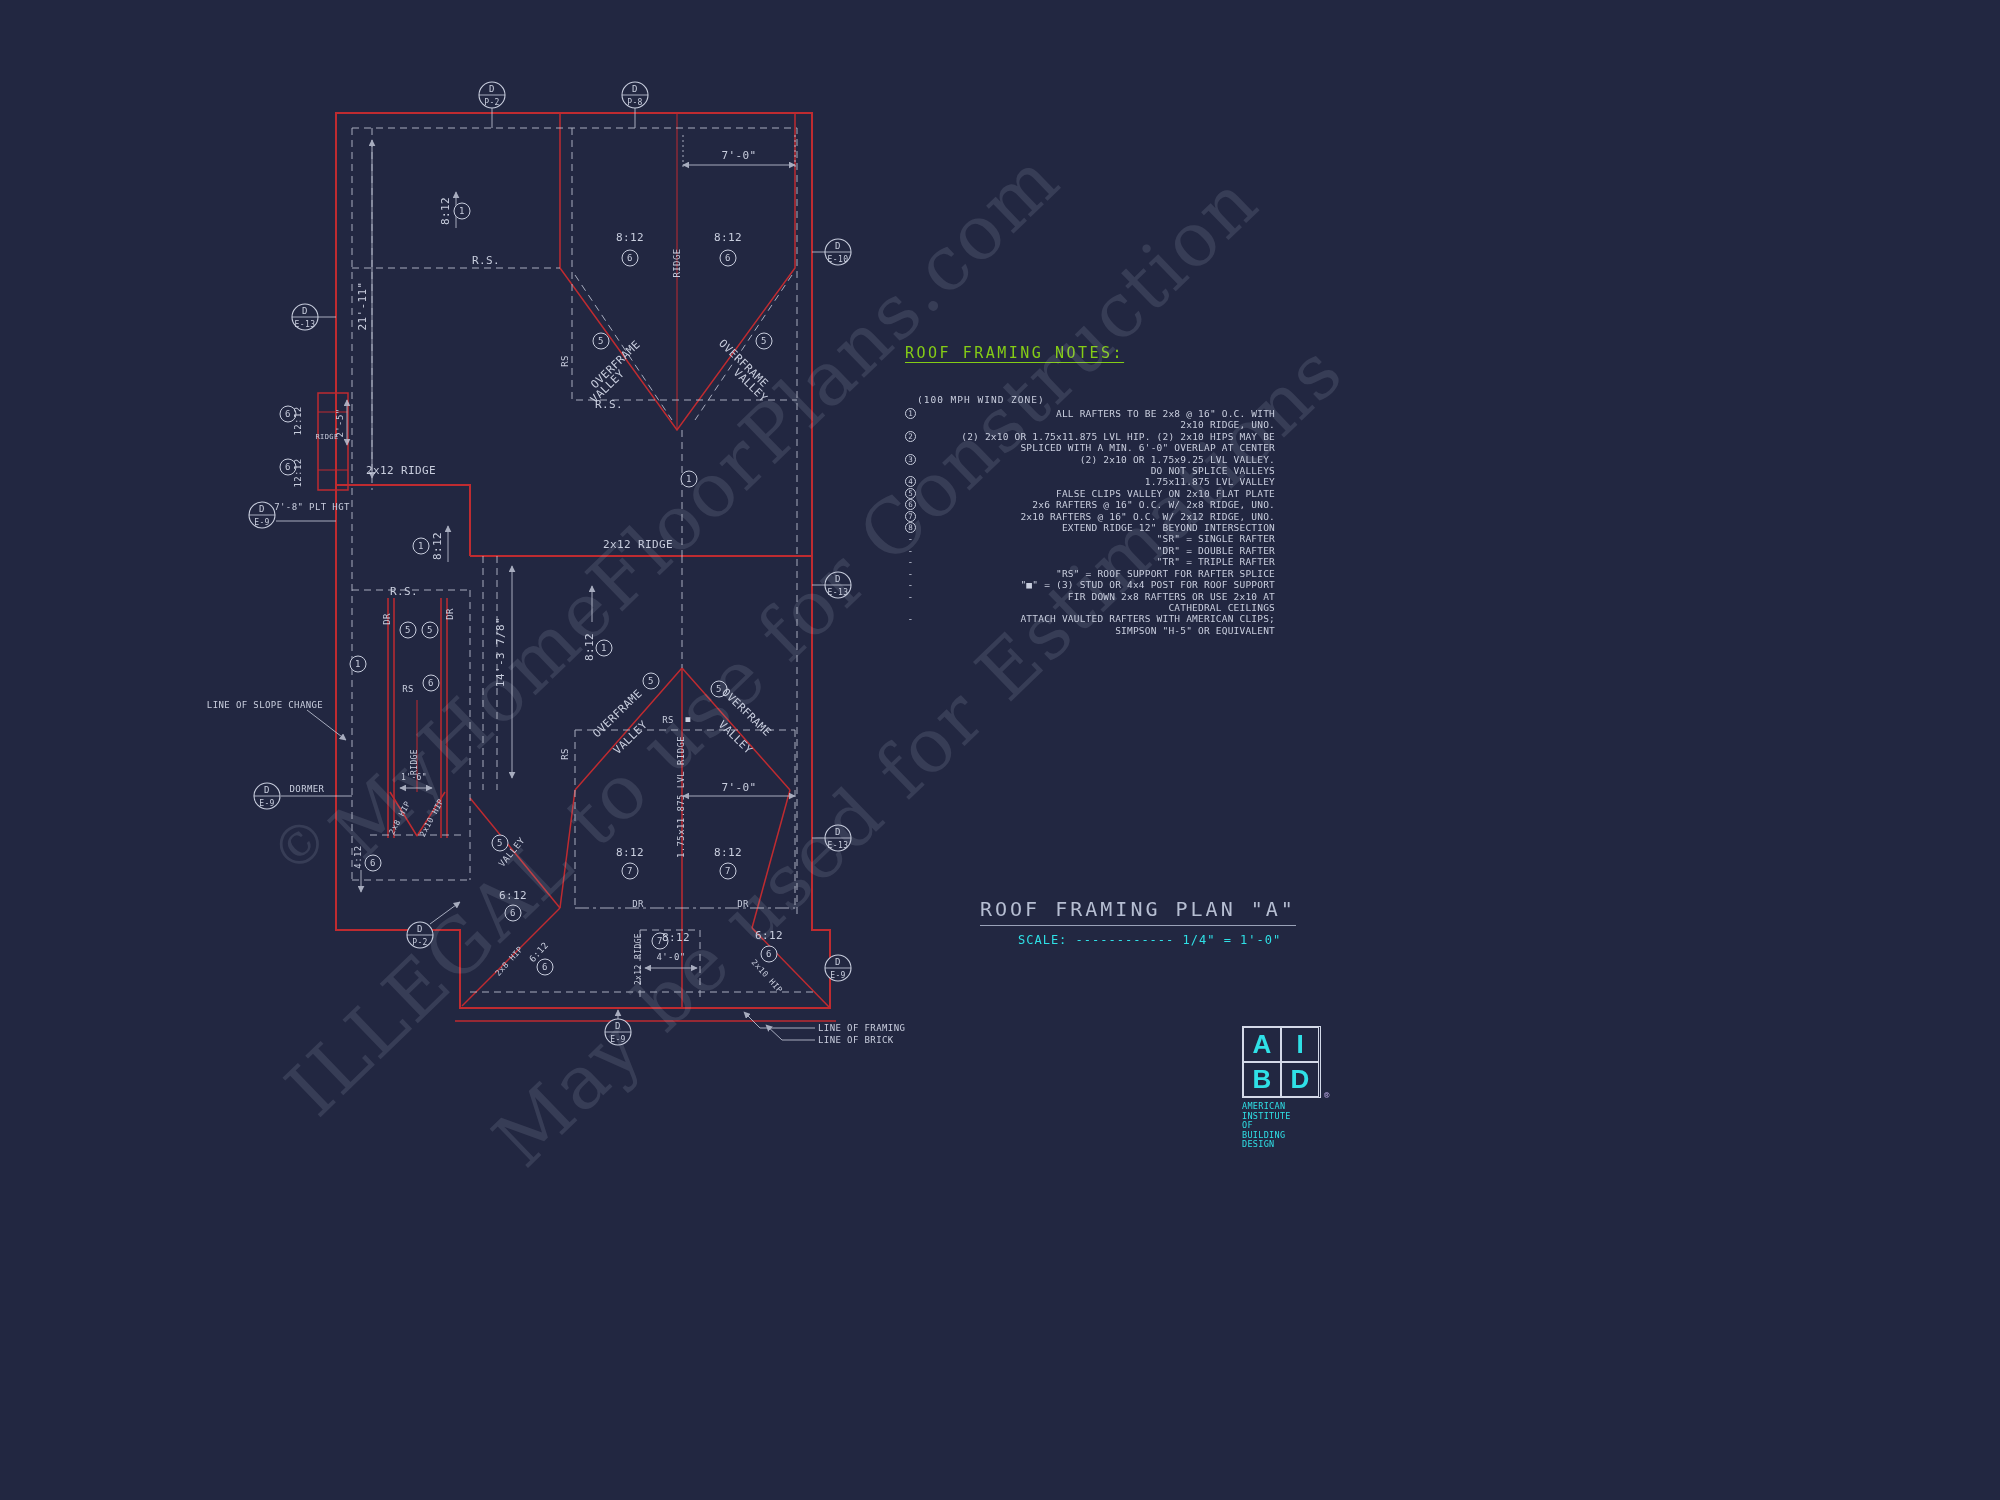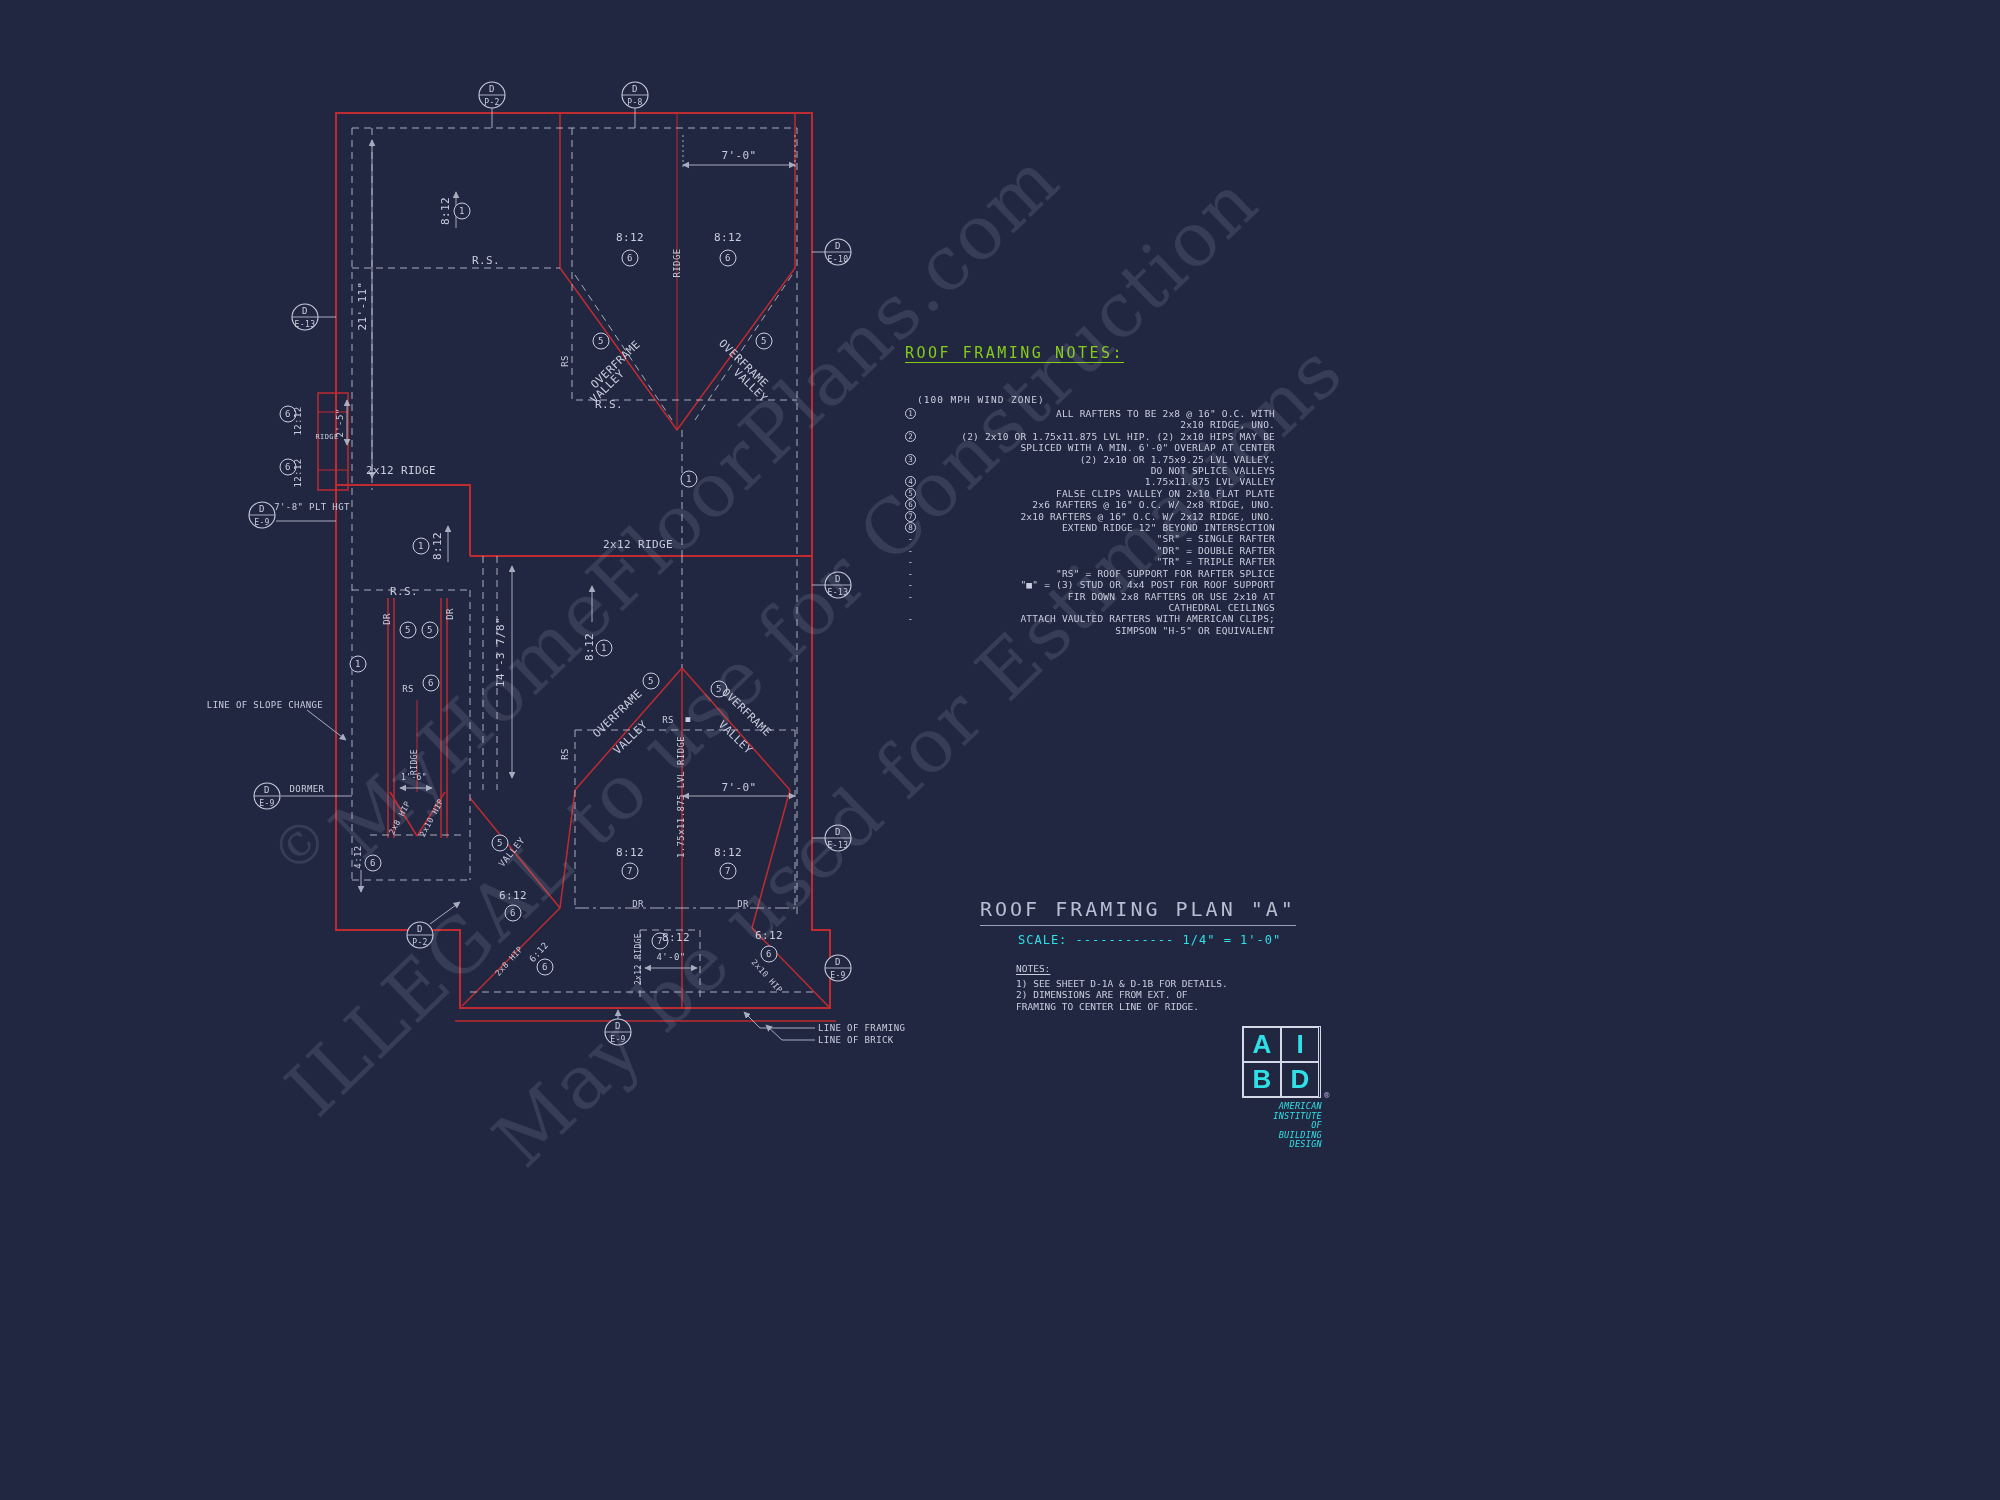--- a/index.html
+++ b/index.html
@@ -34,22 +34,22 @@
   .tb-notes { margin-top:16px; margin-left:36px; font-size:9.5px; line-height:11.5px; }
   .tb-notes-title { text-decoration:underline; text-underline-offset:2px; margin-bottom:3px; }
 
   
   #logo { left:1242px; top:1026px; width:100px; }
   .logo-grid { display:grid; grid-template-columns:38px 38px; grid-auto-rows:35px;
                border:1.5px solid #d4d9e8; width:79px; }
   .logo-cell { border:0.75px solid #d4d9e8; display:flex; align-items:center; justify-content:center;
                font-family:"Liberation Sans", sans-serif; font-weight:bold; font-size:26px; color:#2fe0e6; }
   .logo-reg { position:absolute; left:82px; top:64px; font-size:9px; color:#b8a6e0; }
-  .logo-org { margin-top:4px; text-align:right; width:80px; color:#2fe0e6;
-              font-size:8.5px; line-height:9.5px; letter-spacing:0.3px; font-family:"DejaVu Sans Mono",monospace;font-style:italic; }
+  .logo-org { margin-top:4px; text-align:left; width:80px; color:#2fe0e6;
+              font-size:8.5px; line-height:9.5px; letter-spacing:0.3px; font-family:"DejaVu Sans Mono",monospace; }
 
   
   .wm { position:absolute; white-space:nowrap; font-family:"DejaVu Serif", serif;
         color:#c6cde0; opacity:0.13; font-size:75px; letter-spacing:2px;
         transform:translate(-50%,-50%) rotate(-44deg); pointer-events:none; z-index:50; }
   .wm-copy { position:absolute; font-family:"DejaVu Serif", serif; color:#c6cde0; opacity:0.13;
              font-size:54px; transform:translate(-50%,-50%) rotate(-44deg); pointer-events:none; z-index:50; }
 </style>
 </head>
 <body>
@@ -472,28 +472,20 @@
       </div>
   </div>
 
   <div class="panel" id="title-block">
     <div class="tb-title">ROOF FRAMING PLAN "A"</div>
     <div class="tb-scale">
       <span>SCALE:</span>
       <span>------------</span>
       <span>1/4" = 1'-0"</span>
     </div>
-    <div class="tb-notes">
-      <div class="tb-notes-title">NOTES:</div>
-      <div id="title-notes-lines">
-          <div>1)  SEE SHEET D-1A &amp; D-1B FOR DETAILS.</div>
-          <div>2)  DIMENSIONS ARE FROM EXT. OF</div>
-          <div>      FRAMING TO CENTER LINE OF RIDGE.</div>
-        </div>
-    </div>
   </div>
 
   <div class="panel" id="logo">
     <div class="logo-grid">
       <div class="logo-cell">A</div>
       <div class="logo-cell">I</div>
       <div class="logo-cell">B</div>
       <div class="logo-cell">D</div>
     </div>
     <div class="logo-reg">®</div>

